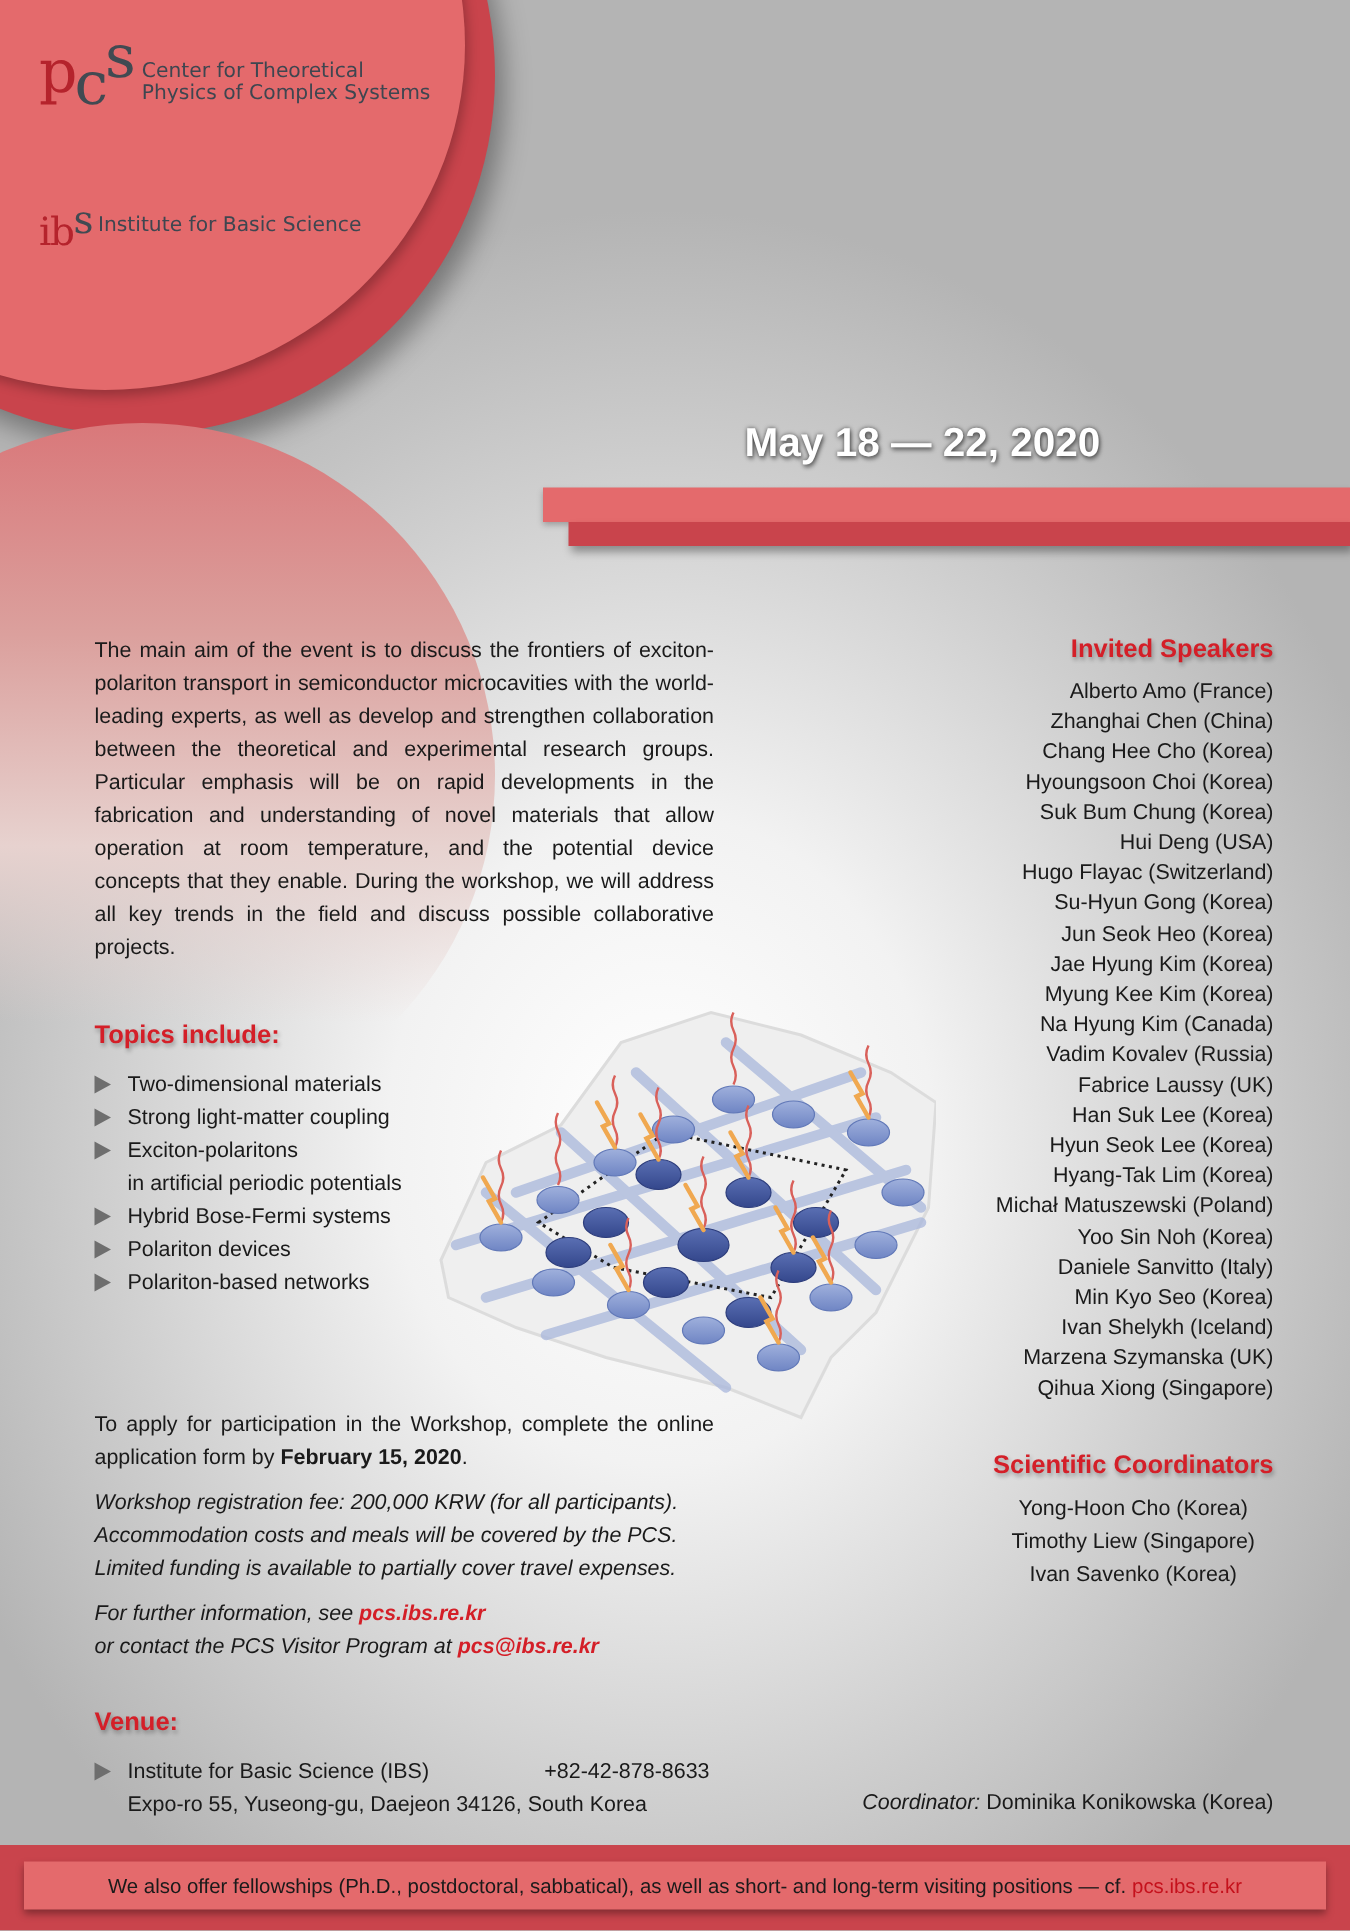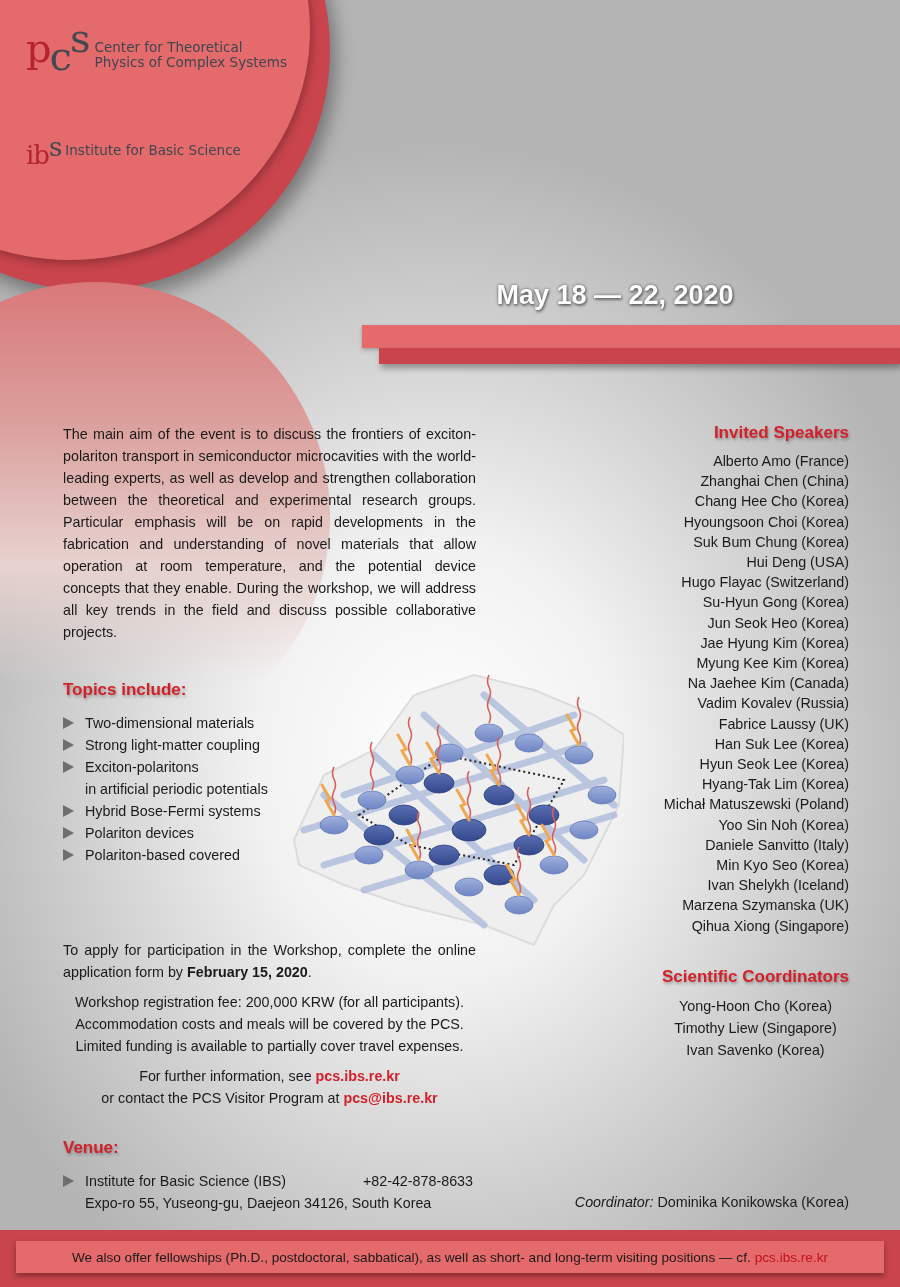--- a/index.html
+++ b/index.html
@@ -82,21 +82,21 @@
     position: absolute; left: 0; top: 5px; width: 0; height: 0;
     border-top: 6px solid transparent; border-bottom: 6px solid transparent;
     border-left: 11px solid #6e6e6e;
   }
 
   
   .lattice { position: absolute; left: 284px; top: 655px; width: 340px; height: 295px; }
 
   .apply { position: absolute; left: 63px; top: 939px; width: 413px; font-size: 14.3px; line-height: 22px; }
   .apply p { text-align: justify; margin-bottom: 8px; }
-  .apply p.nojust { text-align: center; }
+  .apply p.nojust { text-align: left; font-style: italic; }
   .bold { font-weight: bold; }
   .red-link { color: #d41f28; font-weight: bold; }
 
   .venue { position: absolute; left: 63px; top: 1138px; width: 420px; }
   .venue .row { position: relative; padding-left: 22px; font-size: 14.3px; line-height: 22px; margin-top: 12px; }
   .venue .row .line1 { display: flex; justify-content: space-between; width: 388px; }
 
   
   .right { position: absolute; right: 51px; top: 423px; text-align: right; }
   .right .heading-red { display: block; margin-bottom: 8px; }
@@ -151,21 +151,21 @@
   <p class="intro">The main aim of the event is to discuss the frontiers of exciton-polariton transport in semiconductor microcavities with the world-leading experts, as well as develop and strengthen collaboration between the theoretical and experimental research groups. Particular emphasis will be on rapid developments in the fabrication and understanding of novel materials that allow operation at room temperature, and the potential device concepts that they enable. During the workshop, we will address all key trends in the field and discuss possible collaborative projects.</p>
 
   <div class="topics">
     <div class="heading-red">Topics include:</div>
     <ul>
       <li><span class="tri"></span><span>Two-dimensional materials</span></li>
       <li><span class="tri"></span><span>Strong light-matter coupling</span></li>
       <li><span class="tri"></span><span>Exciton-polaritons</span><br><span>in artificial periodic potentials</span></li>
       <li><span class="tri"></span><span>Hybrid Bose-Fermi systems</span></li>
       <li><span class="tri"></span><span>Polariton devices</span></li>
-      <li><span class="tri"></span><span>Polariton-based covered</span></li>
+      <li><span class="tri"></span><span>Polariton-based networks</span></li>
     </ul>
   </div>
 
   <svg class="lattice" viewBox="0 0 340 295">
     <defs>
       <linearGradient id="pillarLight" x1="0" y1="0" x2="0" y2="1">
         <stop offset="0" stop-color="#9fb0dc"></stop>
           <stop offset="1" stop-color="#6f85c4"></stop>
       </linearGradient>
       <linearGradient id="pillarDark" x1="0" y1="0" x2="0" y2="1">
@@ -273,21 +273,21 @@
     <div class="name">Zhanghai Chen (China)</div>
     <div class="name">Chang Hee Cho (Korea)</div>
     <div class="name">Hyoungsoon Choi (Korea)</div>
     <div class="name">Suk Bum Chung (Korea)</div>
     <div class="name">Hui Deng (USA)</div>
     <div class="name">Hugo Flayac (Switzerland)</div>
     <div class="name">Su-Hyun Gong (Korea)</div>
     <div class="name">Jun Seok Heo (Korea)</div>
     <div class="name">Jae Hyung Kim (Korea)</div>
     <div class="name">Myung Kee Kim (Korea)</div>
-    <div class="name">Na Jaehee Kim (Canada)</div>
+    <div class="name">Na Hyung Kim (Canada)</div>
     <div class="name">Vadim Kovalev (Russia)</div>
     <div class="name">Fabrice Laussy (UK)</div>
     <div class="name">Han Suk Lee (Korea)</div>
     <div class="name">Hyun Seok Lee (Korea)</div>
     <div class="name">Hyang-Tak Lim (Korea)</div>
     <div class="name">Michał Matuszewski (Poland)</div>
     <div class="name">Yoo Sin Noh (Korea)</div>
     <div class="name">Daniele Sanvitto (Italy)</div>
     <div class="name">Min Kyo Seo (Korea)</div>
     <div class="name">Ivan Shelykh (Iceland)</div>

